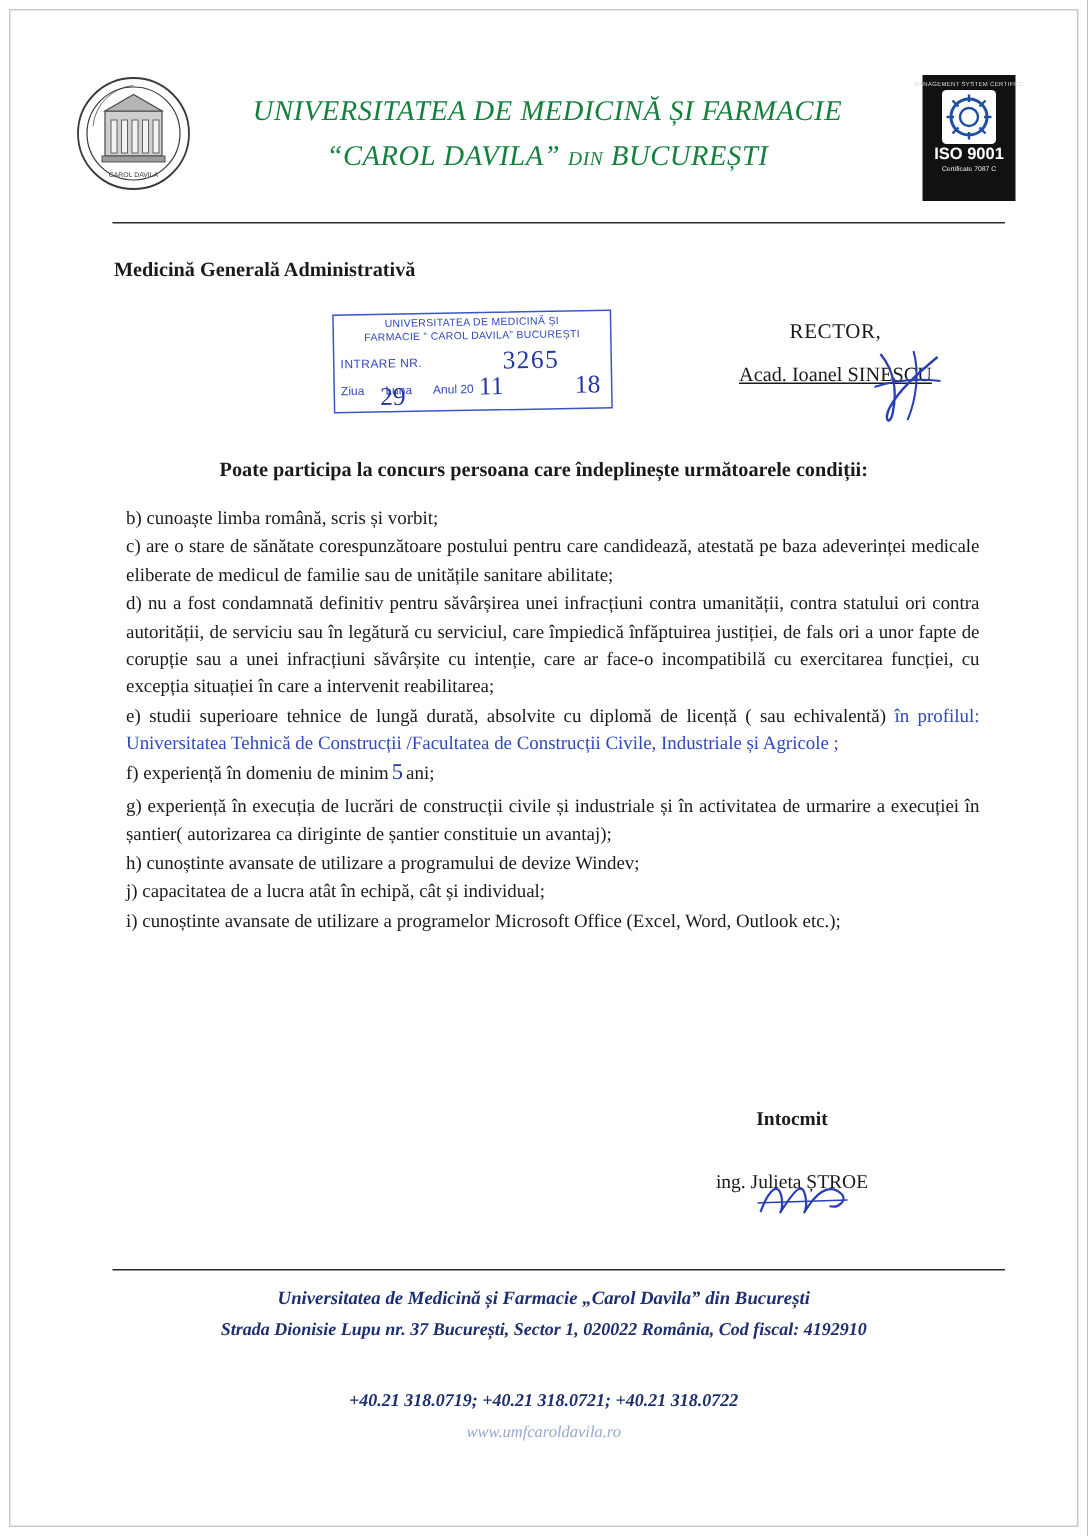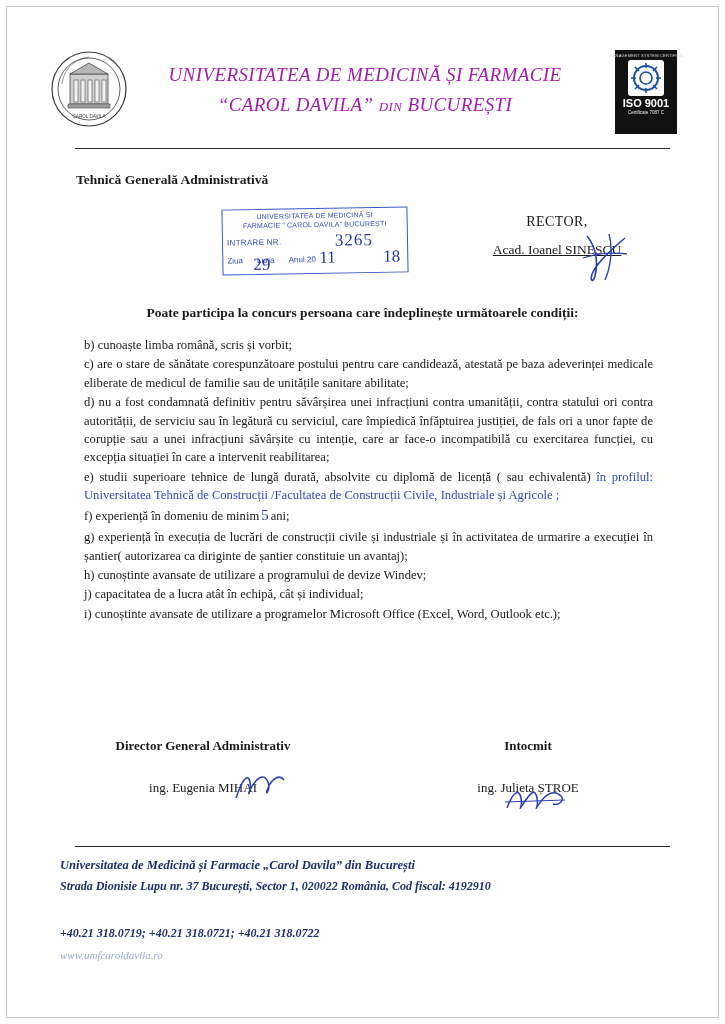--- a/index.html
+++ b/index.html
@@ -41,21 +41,21 @@
   }
   .crest svg { display:block; }
   .uni-title {
     position: absolute;
     left: 110px;
     top: 18px;
     width: 430px;
     text-align: center;
     font-family: "Liberation Serif", serif;
     font-style: italic;
-    color: #a21caf;
+    color: #15803d;
   }
   .uni-title .l1 {
     font-size: 19px;
     letter-spacing: 0.4px;
     font-variant: small-caps;
     font-weight: normal;
     white-space: nowrap;
   }
   .uni-title .l2 {
     font-size: 19px;
@@ -261,20 +261,21 @@
     left: 75px;
     right: 55px;
     top: 846px;
     border-top: 1px solid #2a2a2a;
   }
   .footer {
     position: absolute;
     left: 60px;
     right: 60px;
     top: 858px;
+    text-align: center;
     color: #1d2f6f;
     font-family: "Liberation Serif", serif;
   }
   .footer .f1 {
     font-size: 12.5px;
     font-weight: bold;
     font-style: italic;
   }
   .footer .f2 {
     font-size: 12px;
@@ -343,21 +344,21 @@
           </g>
         </svg>
       </div>
       <div class="iso">ISO 9001</div>
       <div class="cert">Certificate 7087 C</div>
     </div>
   </div>
 
   <div class="hr-top"></div>
 
-  <div class="dept">Tehnică Generală Administrativă</div>
+  <div class="dept">Medicină Generală Administrativă</div>
 
   <div class="stamp">
     <div class="s-l1">UNIVERSITATEA DE MEDICINĂ ȘI</div>
     <div class="s-l2">FARMACIE “ CAROL DAVILA” BUCUREȘTI</div>
     <div class="s-row">INTRARE NR.</div>
     <div class="s-row2">
       <span>Ziua</span>
       <span>Luna</span>
       <span>Anul 20</span>
     </div>
@@ -391,29 +392,20 @@
     <p>
       <span>f) experiență în domeniu de minim</span><span class="inline-hand">5</span><span>ani;</span>
     </p>
     <p>g) experiență în execuția de lucrări de construcții civile și industriale și în activitatea de urmarire a execuției în șantier( autorizarea ca diriginte de șantier constituie un avantaj);</p>
     <p>h) cunoștinte avansate de utilizare a programului de devize Windev;</p>
     <p>j) capacitatea de a lucra atât în echipă, cât și individual;</p>
     <p>i) cunoștinte avansate de utilizare a programelor Microsoft Office (Excel, Word, Outlook etc.);</p>
   </div>
 
   <div class="sig-block">
-    <div class="sig-left">
-      <div class="sig-role">Director General Administrativ</div>
-      <div class="sig-name">ing. Eugenia MIHAI</div>
-      <div class="scribble-left">
-        <svg width="60" height="40" viewBox="0 0 60 40">
-          <path d="M8 34 C14 16, 20 8, 22 18 C24 28, 18 34, 22 26 C28 14, 36 8, 40 18 C43 26, 36 34, 40 24 C44 14, 52 10, 56 16" fill="none" stroke="#2b3fb5" stroke-width="1.5"></path>
-        </svg>
-      </div>
-    </div>
     <div class="sig-right">
       <div class="sig-role plain">Intocmit</div>
       <div class="sig-name">ing. Julieta ȘTROE</div>
       <div class="scribble-right">
         <svg width="70" height="36" viewBox="0 0 70 36">
           <path d="M6 26 C12 10, 18 6, 20 16 C22 26, 16 30, 22 22 C30 10, 34 6, 36 16 C38 26, 32 30, 38 22 C46 10, 54 8, 60 14 C64 18, 58 24, 52 22" fill="none" stroke="#2b3fb5" stroke-width="1.5"></path>
           <path d="M4 20 L64 18" fill="none" stroke="#2b3fb5" stroke-width="1"></path>
         </svg>
       </div>
     </div>

